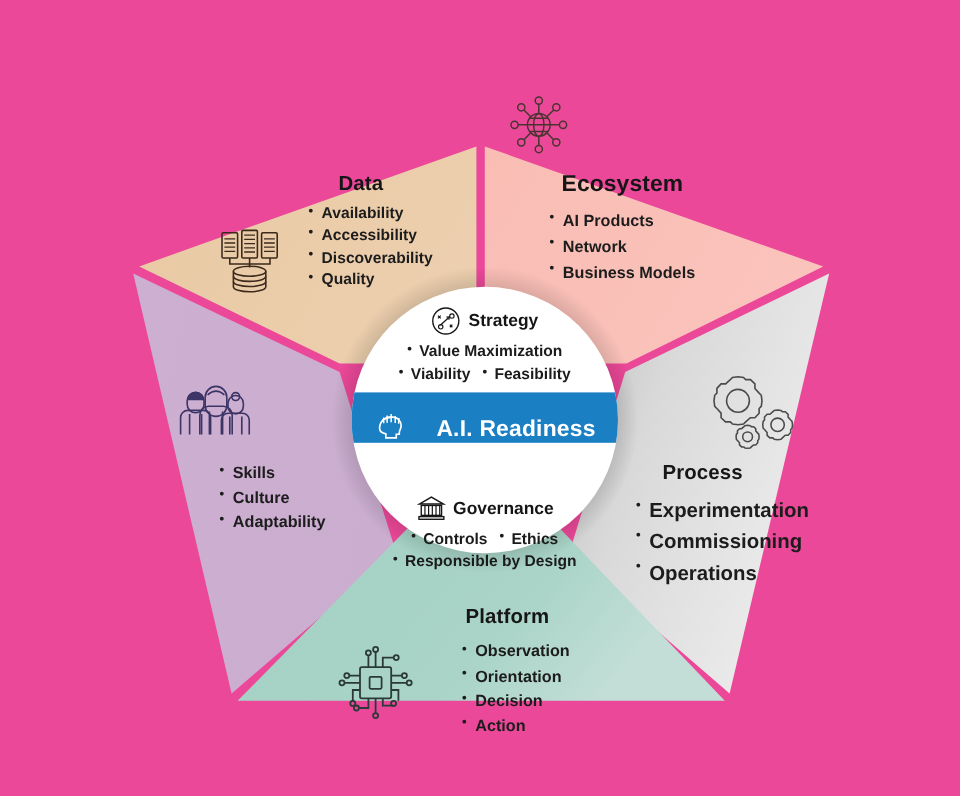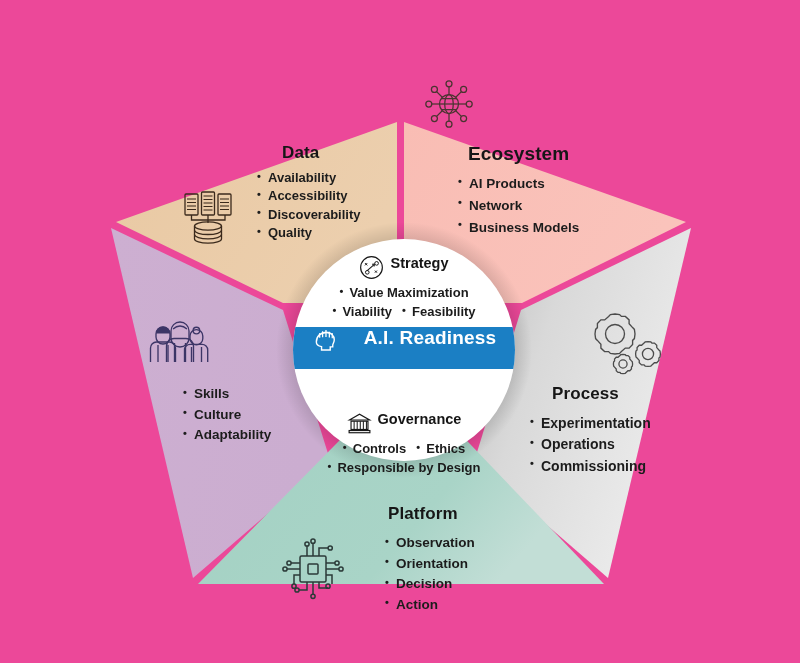--- a/index.html
+++ b/index.html
@@ -75,21 +75,21 @@
   #panel-ecosystem .panel-list { font-size: 13.5px; padding-left: 8px; line-height: 1.55;}
   #panel-ecosystem .panel-list li { line-height: 1.62; }
 
   #panel-people     { left: 160px; top: 384px; width: 170px; }
   #panel-people .panel-title { font-size: 17px; margin: 0 0 9px 0; text-align: left; padding-left: 32px;}
   #panel-people .panel-list { font-size: 13.5px; padding-left: 23px; }
   #panel-people .panel-list li { line-height: 1.52; }
 
   #panel-process    { left: 522px; top: 384px; width: 190px; }
   #panel-process .panel-title { font-size: 17px; margin: 0 0 9px 0; text-align: left; padding-left: 30px;}
-  #panel-process .panel-list { font-size: 14px; padding-left: 8px; }
+  #panel-process .panel-list { font-size: 17px; padding-left: 8px; }
   #panel-process .panel-list li { line-height: 1.52; }
 
   #panel-platform   { left: 380px; top: 504px; width: 190px; }
   #panel-platform .panel-title { font-size: 17px; margin: 0 0 9px 0; text-align: left; padding-left: 8px;}
   #panel-platform .panel-list { font-size: 13.5px; padding-left: 5px; }
   #panel-platform .panel-list li { line-height: 1.52; }
 
   
   #hub {
     position: absolute;
@@ -102,21 +102,21 @@
   .hub-section {
     position: absolute;
     width: 222px;
     text-align: center;
   }
   #hub-strategy { top: 16px; }
   #hub-governance { top: 128px; margin-top: 44px; }
 
   .hub-head {
     display: flex;
-    align-items: flex-start;
+    align-items: center;
     justify-content: center;
     gap: 6px;
     margin-bottom: 3px;
   }
   .hub-head-label {
     font-size: 14.5px;
     font-weight: bold;
     color: #151515;
   }
   .hub-list {
@@ -145,21 +145,21 @@
   .hub-row { display: block; }
 
   
   #hub-band {
     position: absolute;
     left: -6px;
     top: 88px;
     width: 234px;
     height: 42px;
     display: flex;
-    align-items: flex-start;
+    align-items: flex-end;
     justify-content: center;
     gap: 25px;
     overflow: hidden;
   }
   #hub-band-label {
     font-size: 19px;
     font-weight: bold;
     color: #ffffff;
     letter-spacing: .2px;
   }
@@ -335,22 +335,22 @@
         <path d="M38.5 47 V35 a5.6 5.6 0 0 1 5.6 -5.6 h12 a5.6 5.6 0 0 1 5.6 5.6 V47"></path>
         <line x1="45.5" y1="32" x2="45.5" y2="47"></line>
         <line x1="55.5" y1="32" x2="55.5" y2="47"></line>
       </svg>
     </div>
 
     <div class="panel" id="panel-process">
       <div class="panel-title">Process</div>
       <ul class="panel-list">
         <li>Experimentation</li>
+        <li>Commissioning</li>
         <li>Operations</li>
-        <li>Commissioning</li>
       </ul>
     </div>
 
     <div class="panel" style="left:593px; top:312px;">
       <svg class="icon-svg" width="70" height="64" viewBox="0 0 70 64" fill="none" stroke="#4b4b4b" stroke-width="1.35">
         <g transform="translate(22,22)">
           <path d="M0 -20 L4.6 -19.4 L6.4 -17.6 L10.4 -17.6 L14.1 -14.1 L14.1 -10.3 L17.6 -6.4 L19.4 -4.6 L20 0 L19.4 4.6 L17.6 6.4 L17.6 10.4 L14.1 14.1 L10.3 14.1 L6.4 17.6 L4.6 19.4 L0 20 L-4.6 19.4 L-6.4 17.6 L-10.4 17.6 L-14.1 14.1 L-14.1 10.3 L-17.6 6.4 L-19.4 4.6 L-20 0 L-19.4 -4.6 L-17.6 -6.4 L-17.6 -10.4 L-14.1 -14.1 L-10.3 -14.1 L-6.4 -17.6 L-4.6 -19.4 Z"></path>
           <circle cx="0" cy="0" r="9.5"></circle>
         </g>
         <g transform="translate(55,42) scale(0.62)">

